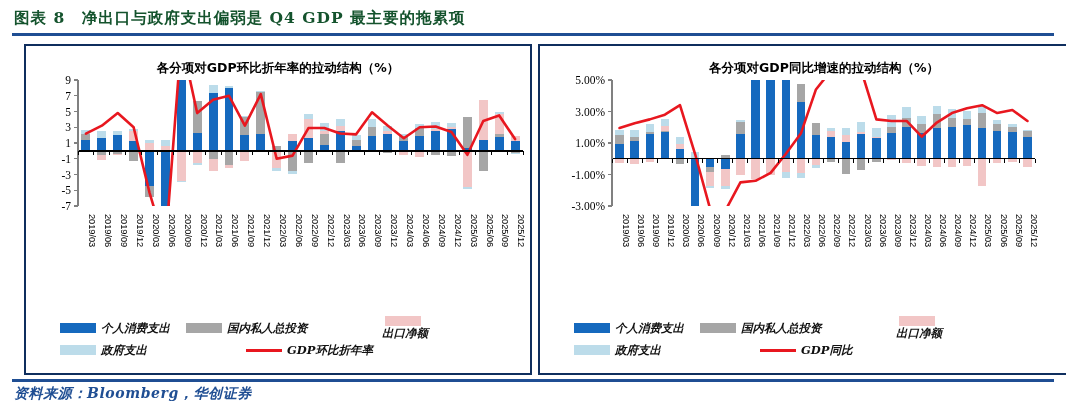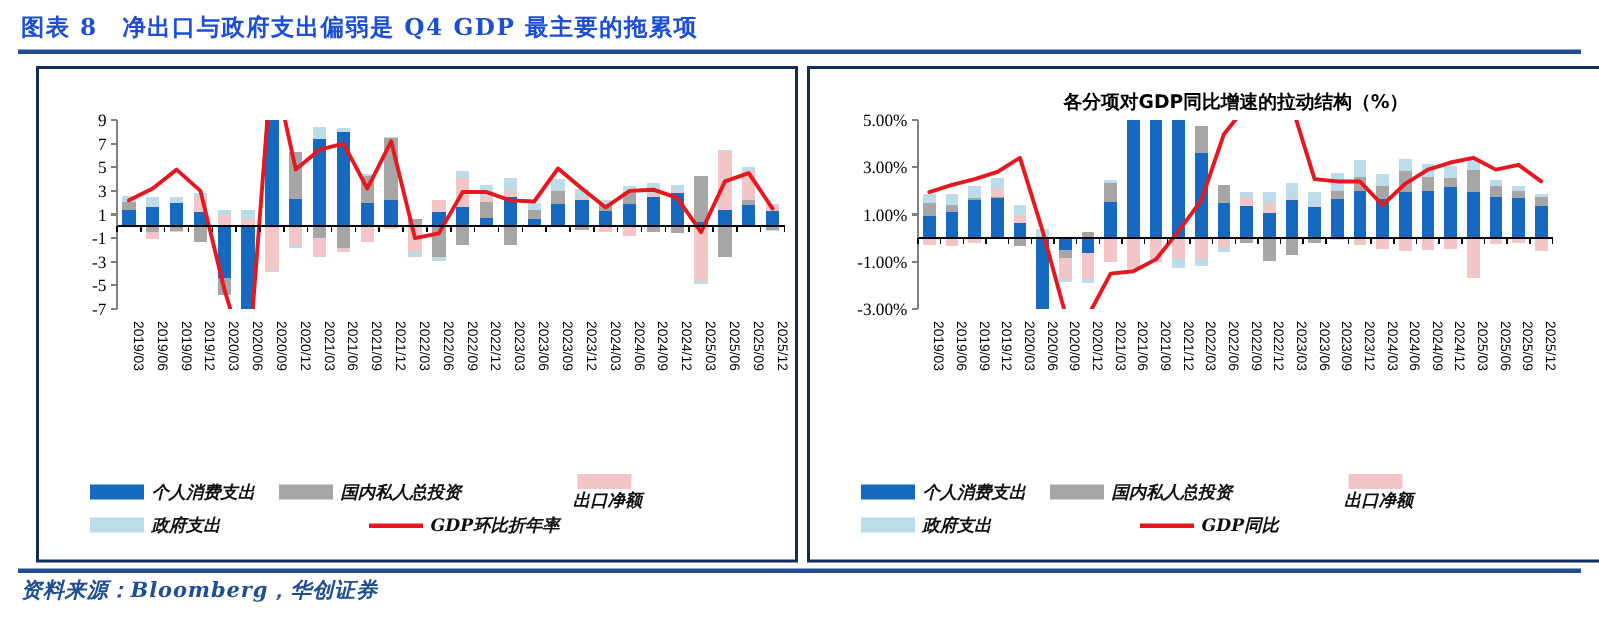--- a/index.html
+++ b/index.html
@@ -9,21 +9,21 @@
   }
   .page{position:absolute;inset:0;}
 
   
   .title-row{
     position:absolute;left:14px;top:4px;right:14px;height:28px;
     display:flex;align-items:center;
   }
   .title-text{
     font-family:"DejaVu Serif",serif;
-    font-weight:bold;font-size:15.5px;color:#1d4ed8;
+    font-weight:bold;font-size:15.5px;color:#14532d;
     letter-spacing:1.0px;white-space:nowrap;
   }
   .title-rule{
     position:absolute;left:12px;right:12px;top:33px;height:3px;background:#1f4e93;
   }
 
   
   .footer-rule{
     position:absolute;left:12px;right:12px;top:379px;height:3px;background:#1f4e93;
   }
@@ -74,20 +74,21 @@
 <body>
 
 <div class="page">
 
   <div class="title-row">
     <span class="title-text">图表 8　净出口与政府支出偏弱是 Q4 GDP 最主要的拖累项</span>
   </div>
   <div class="title-rule"></div>
 
   <div class="panel" id="panel-left">
+    <div class="panel-title">各分项对GDP环比折年率的拉动结构（%）</div>
     <svg class="plot" id="plot-qoq" width="504" height="250">
         <defs>
           <clipPath id="plot-qoq-clip">
             <rect x="52" y="34" width="445" height="126"></rect>
           </clipPath>
         </defs>
         <g clip-path="url(#plot-qoq-clip)">
           <rect x="55.49642857142857" y="93.85" width="8.9" height="11.025000000000006" fill="#1569BE" shape-rendering="crispEdges"></rect>
           <rect x="55.49642857142857" y="88.3375" width="8.9" height="5.512499999999989" fill="#A6A6A6" shape-rendering="crispEdges"></rect>
           <rect x="55.49642857142857" y="104.875" width="8.9" height="0.7874999999999943" fill="#F2C6C6" shape-rendering="crispEdges"></rect>

